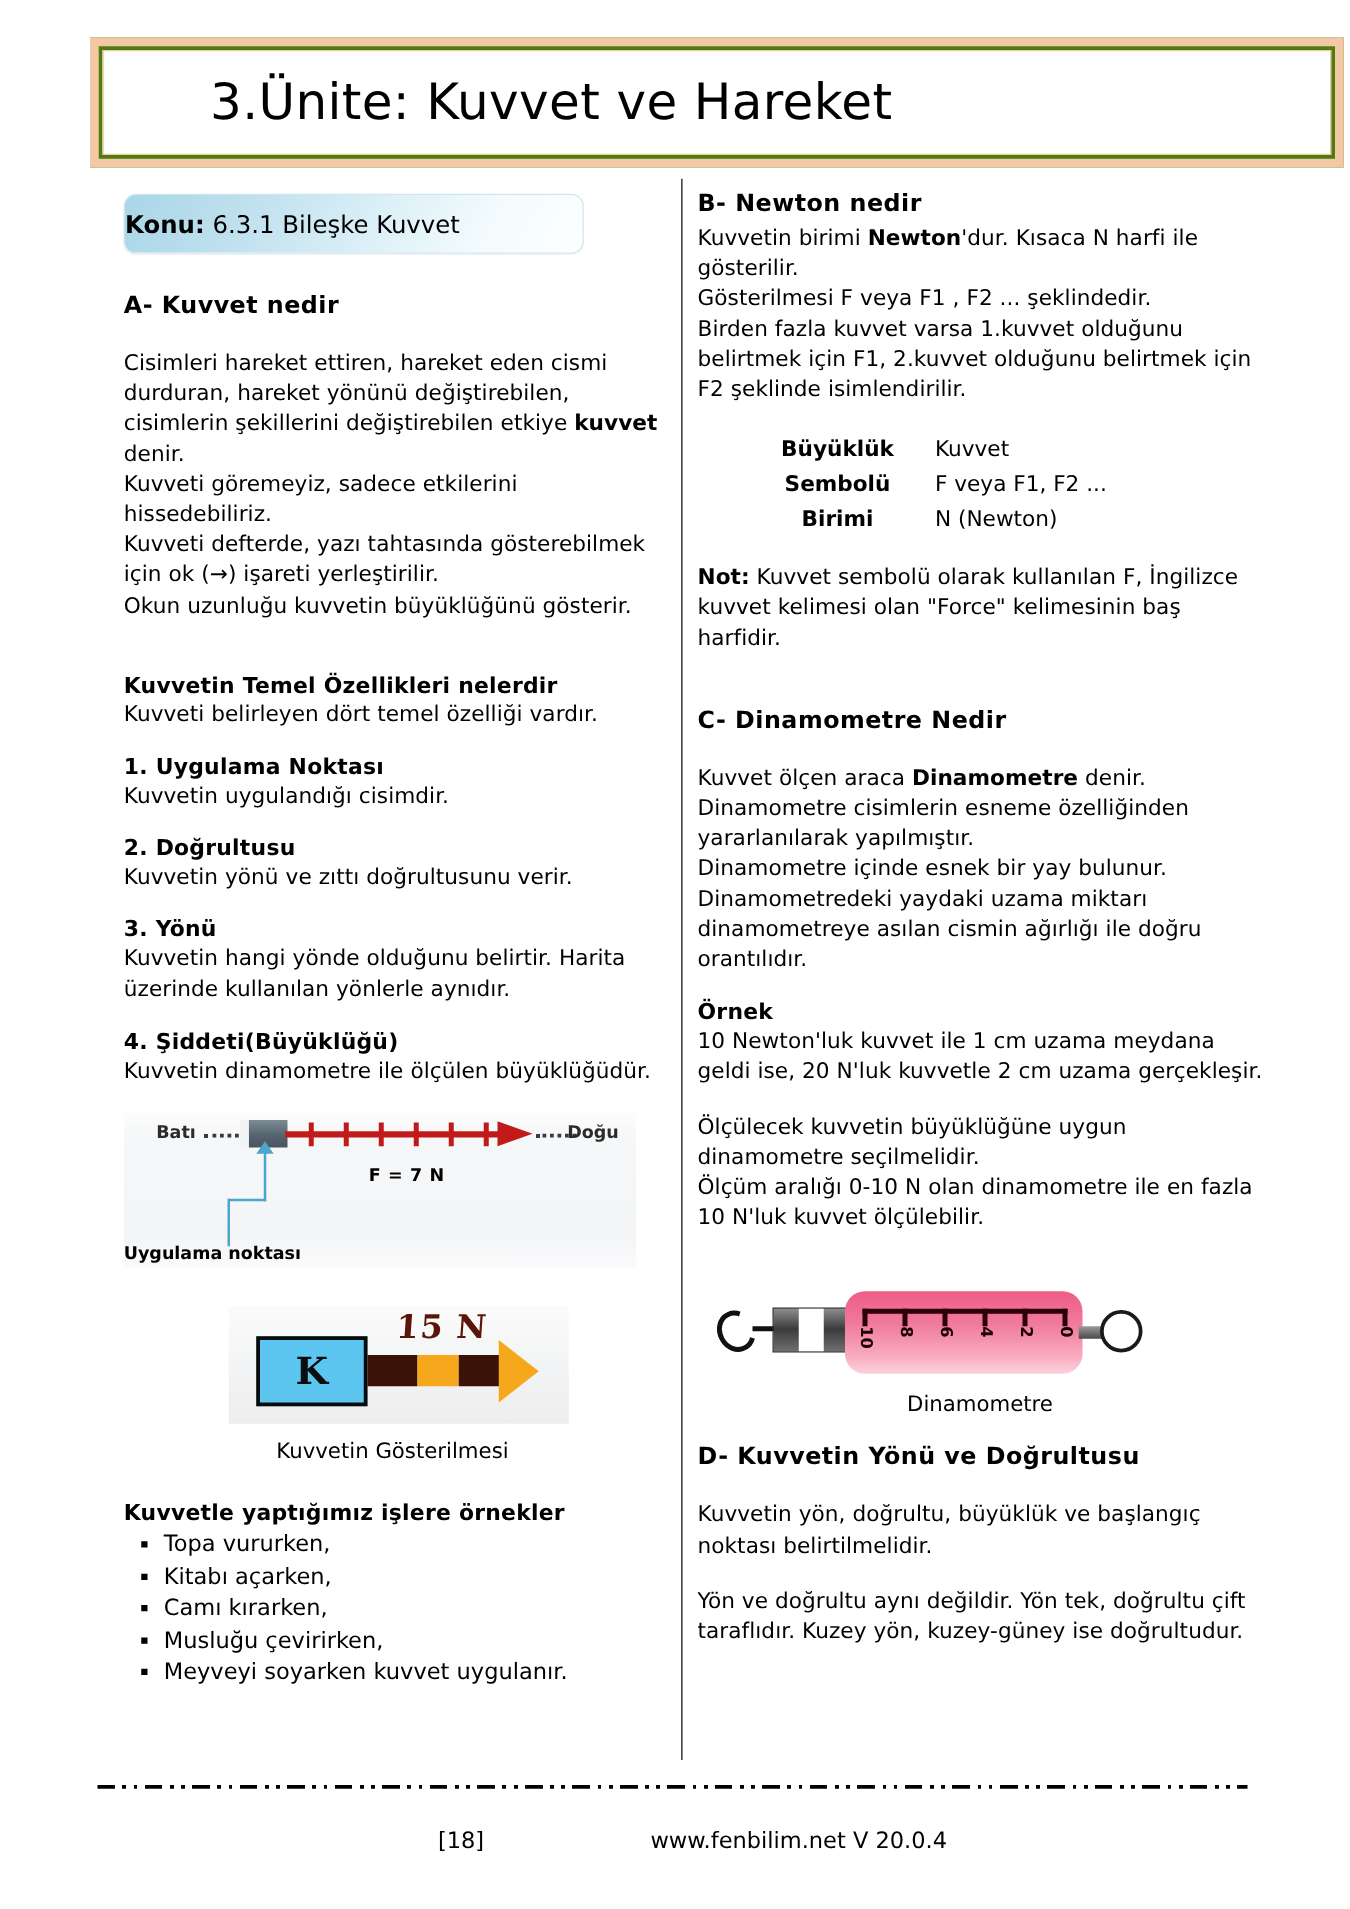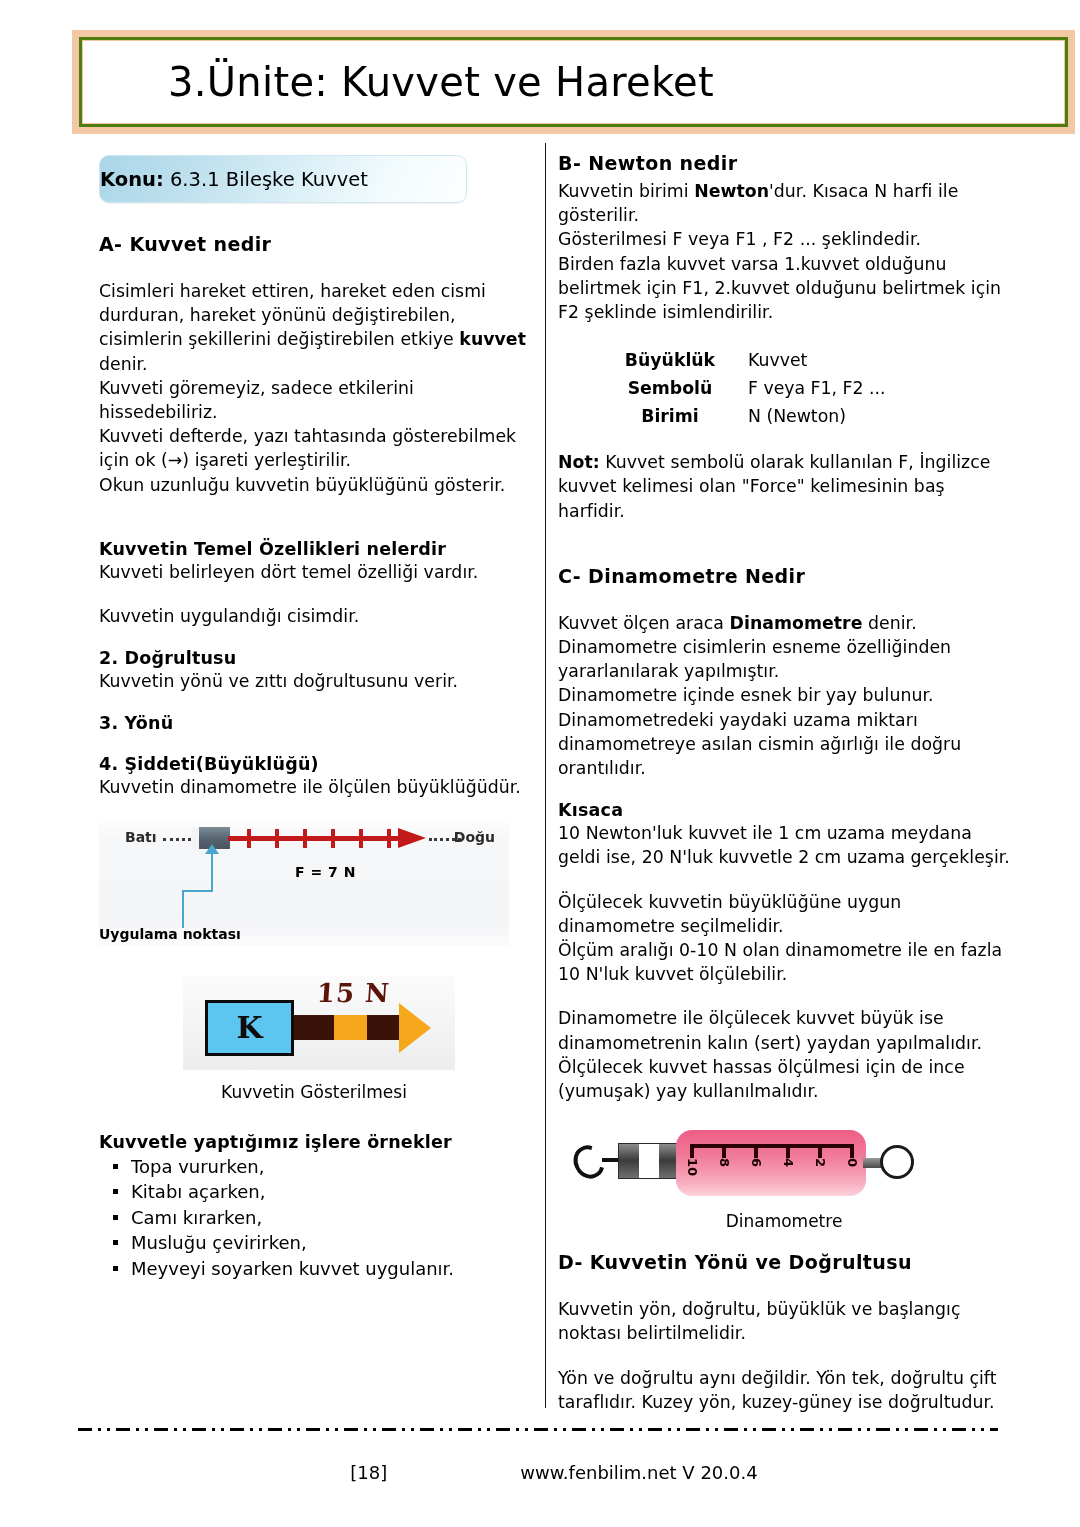--- a/index.html
+++ b/index.html
@@ -320,28 +320,30 @@
   <p class="body" style="white-space:pre-line;">Kuvveti göremeyiz, sadece etkilerini hissedebiliriz.
 Kuvveti defterde, yazı tahtasında gösterebilmek için ok (→) işareti yerleştirilir.
 Okun uzunluğu kuvvetin büyüklüğünü gösterir.</p>
 
   <div class="gap-xl"></div>
 
   <h4 class="sub">Kuvvetin Temel   Özellikleri nelerdir</h4>
   <p class="body">Kuvveti belirleyen dört temel özelliği vardır.</p>
 
   <div class="gap-m"></div>
+  <h4 class="sub">1.  Uygulama Noktası</h4>
   <p class="body">Kuvvetin uygulandığı cisimdir.</p>
 
   <div class="gap-m"></div>
   <h4 class="sub">2.  Doğrultusu</h4>
   <p class="body">Kuvvetin yönü ve zıttı doğrultusunu verir.</p>
 
   <div class="gap-m"></div>
   <h4 class="sub">3. Yönü</h4>
+  <p class="body">Kuvvetin hangi yönde olduğunu belirtir. Harita üzerinde kullanılan yönlerle aynıdır.</p>
 
   <div class="gap-m"></div>
   <h4 class="sub">4. Şiddeti(Büyüklüğü)</h4>
   <p class="body">Kuvvetin dinamometre ile ölçülen büyüklüğüdür.</p>
 
   <div class="fig1">
     <div class="lbl-bati">Batı</div>
     <div class="dots-l"></div>
     <div class="block"></div>
     <div class="shaft"></div>
@@ -420,28 +422,26 @@
 
   <h3 class="sec">C-  Dinamometre Nedir</h3>
   <div class="gap-s"></div>
   <p class="body" style="white-space:pre-line;"><span>Kuvvet ölçen araca </span><b>Dinamometre</b><span> denir.
 Dinamometre cisimlerin esneme özelliğinden yararlanılarak yapılmıştır.
 Dinamometre içinde esnek bir yay bulunur.
 Dinamometredeki yaydaki uzama miktarı dinamometreye asılan cismin ağırlığı ile doğru orantılıdır.</span></p>
 
   <div class="gap-m"></div>
 
-  <h4 class="sub">Kısaca</h4>
+  <h4 class="sub">Örnek</h4>
   <p class="body">10 Newton'luk kuvvet ile 1 cm uzama meydana geldi ise, 20 N'luk kuvvetle 2 cm uzama gerçekleşir.</p>
   <div class="gap-m"></div>
   <p class="body" style="white-space:pre-line;">Ölçülecek kuvvetin büyüklüğüne uygun dinamometre seçilmelidir.
 Ölçüm aralığı 0-10 N olan dinamometre ile en fazla 10 N'luk kuvvet ölçülebilir.</p>
   <div class="gap-m"></div>
-  <p class="body" style="white-space:pre-line;">Dinamometre ile ölçülecek kuvvet büyük ise dinamometrenin kalın (sert) yaydan yapılmalıdır.
-Ölçülecek kuvvet hassas ölçülmesi için de ince (yumuşak) yay kullanılmalıdır.</p>
 
   <div class="fig3-wrap">
     <div class="fig3">
       <div class="hook"></div>
       <div class="hookbar"></div>
       <div class="band"></div>
       <div class="band-white"></div>
       <div class="body2"></div>
       <div class="scale-line"></div>
       <div class="sc-tick" style="left:122px;"></div>

